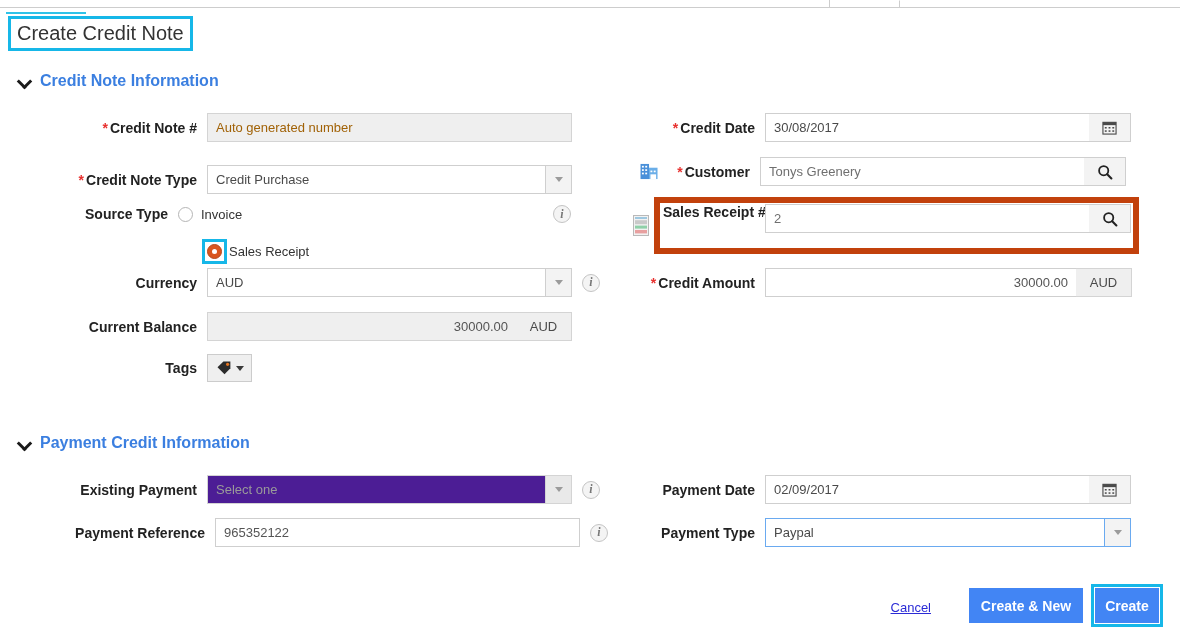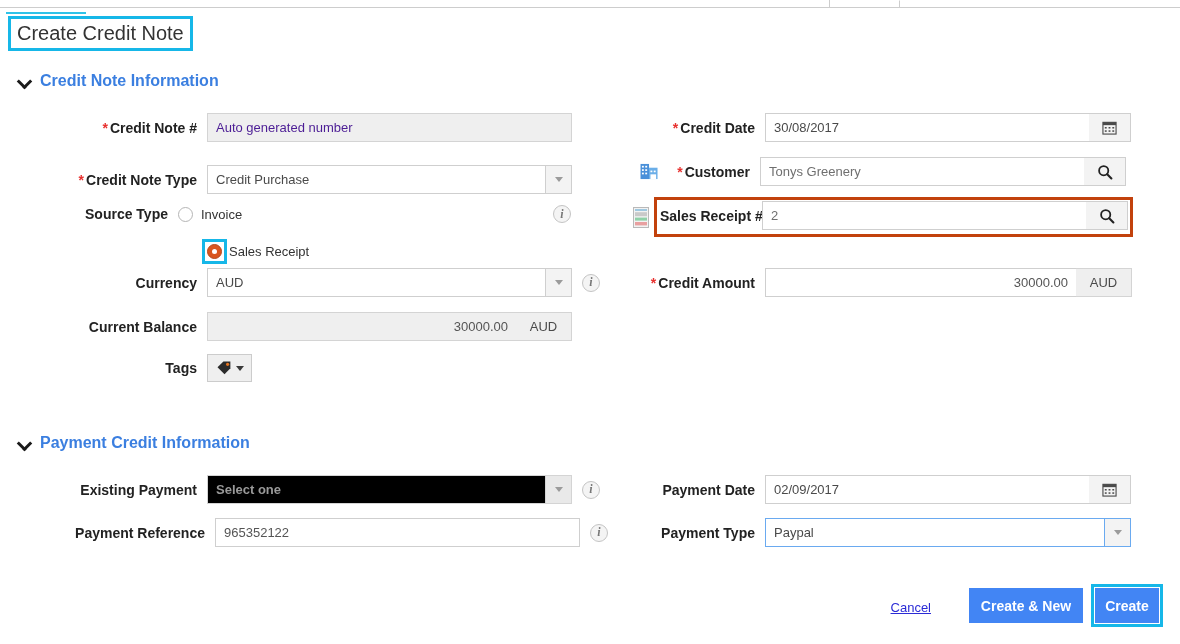--- a/index.html
+++ b/index.html
@@ -55,30 +55,30 @@
     font-size: 14px; font-weight: bold; color: #222222;
     text-align: right; white-space: nowrap; padding-right: 10px;
   }
   .req { color: #e8312f; font-weight: bold; margin-right: 2px; }
 
   .fld {
     height: 29px; border: 1px solid #cfcfcf; background: #ffffff;
     display: flex; align-items: center; font-size: 13px; color: #4a4a4a;
     padding: 0 8px;
   }
-  .fld.ro { background: #efefef; color: #4c1d95; border-color: #d4d4d4; }
+  .fld.ro { background: #efefef; color: #a16207; border-color: #d4d4d4; }
   .fld.num { justify-content: flex-end; color: #555; }
 
   
   .sel { display: flex; height: 29px; }
   .sel .sel-box {
     border: 1px solid #cfcfcf; border-right: none; background: #ffffff;
     display: flex; align-items: center; font-size: 13px; color: #4a4a4a; padding: 0 8px;
   }
-  .sel.ro .sel-box { background: #000000; color: #9a9a9a; border-color: #d4d4d4; font-weight: bold; }
+  .sel.ro .sel-box { background: #4c1d95; color: #9a9a9a; border-color: #d4d4d4; }
   .sel .caret {
     width: 27px; border: 1px solid #cfcfcf; background: #f3f3f3;
     display: flex; align-items: center; justify-content: center;
   }
   .sel.ro .caret { background: #e9e9e9; border-color: #d4d4d4; }
   .sel.focus .sel-box { border-color: #6aaaf0; }
   .sel.focus .caret  { border-color: #6aaaf0; }
   .caret i {
     width: 0; height: 0; border-left: 4px solid transparent;
     border-right: 4px solid transparent; border-top: 5px solid #9b9b9b;
@@ -125,21 +125,21 @@
   .rdo-hl { border: 3px solid #16b7e8; padding: 2px; line-height: 0; }
   .rdo-lbl { font-size: 13px; color: #333333; margin-left: 8px; white-space: nowrap; }
 
   
   .tagbtn {
     height: 28px; min-width: 45px; border: 1px solid #cccccc; background: #efefef;
     display: flex; align-items: center; justify-content: center; gap: 4px; padding: 0 7px;
   }
 
   
-  .hl-box { border: 3px solid #c2410c; display: flex; align-items: center; padding: 1px 2px 4px 3px; }
+  .hl-box { border: 6px solid #c2410c; display: flex; padding: 1px 2px 15px 3px; }
 
   
   .footer { position: absolute; left: 0; top: 586px; width: 1180px; height: 46px; }
   .lnk {
     position: absolute; right: 249px; top: 14px;
     color: #2b2bd6; font-size: 13px; text-decoration: underline; cursor: pointer;
   }
   .btn {
     position: absolute; top: 2px; height: 35px;
     background: #4285f4; color: #ffffff; font-size: 14px; font-weight: bold;

